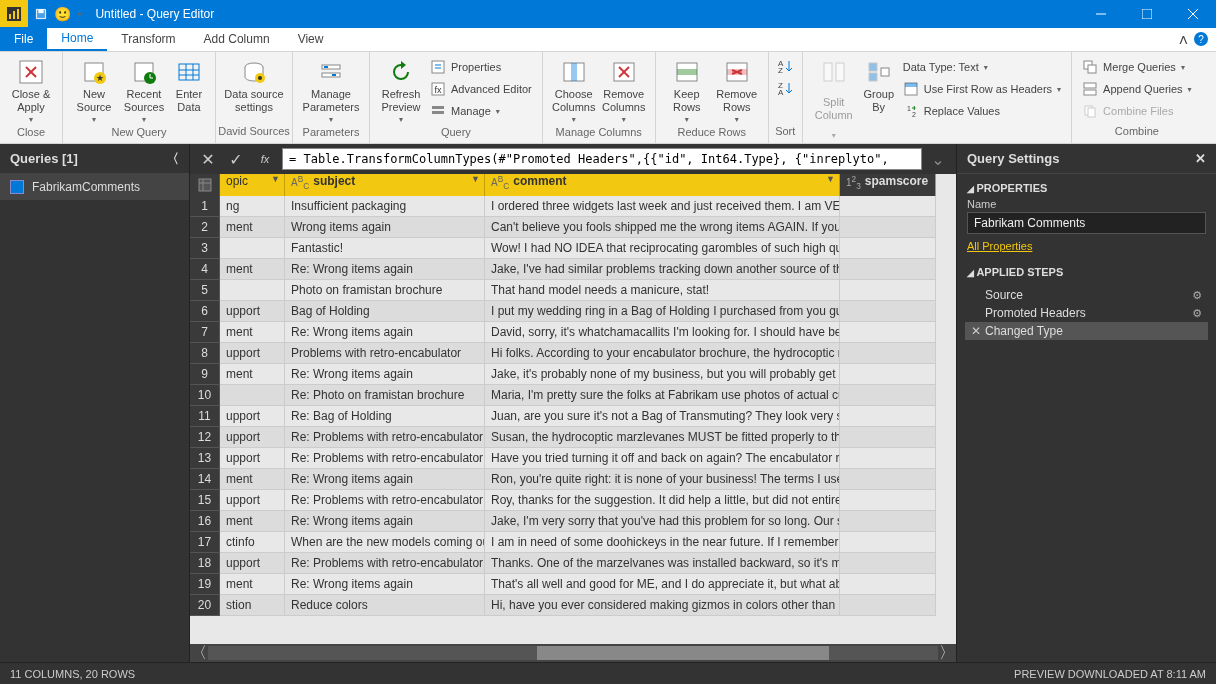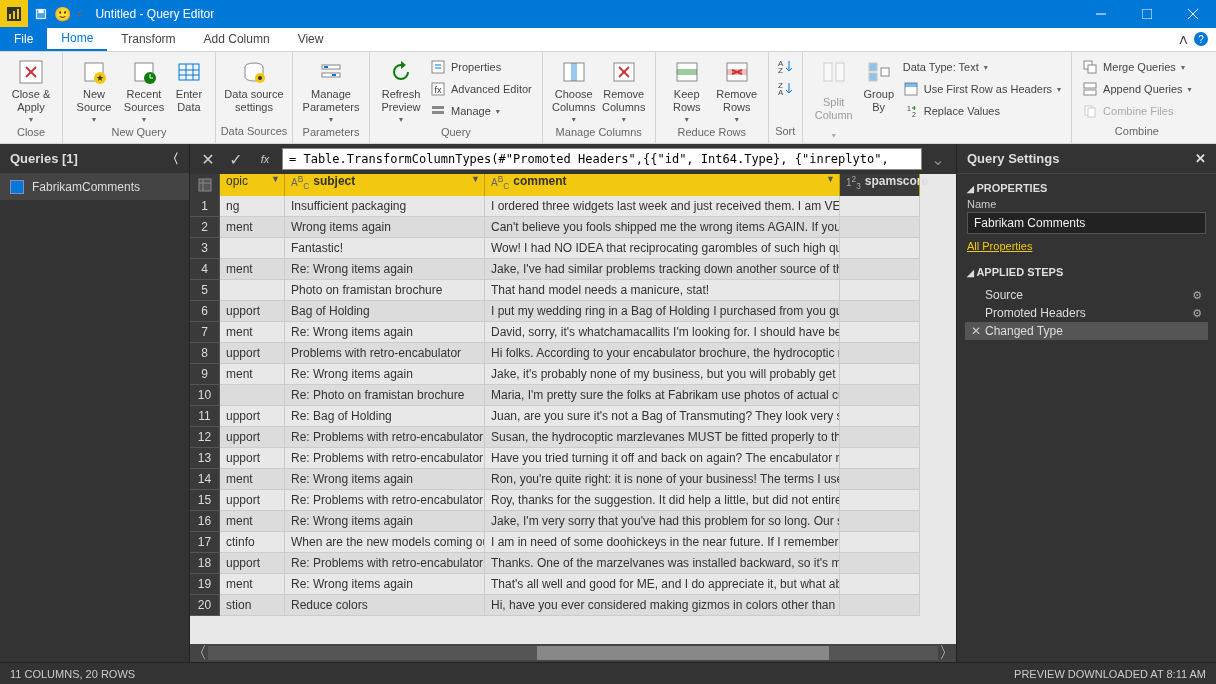--- a/index.html
+++ b/index.html
@@ -52,21 +52,21 @@
 .formulabar .fx { width:26px; font-size:11px; font-style:italic; color:#ccc; text-align:center; }
 .formulabar input { flex:1; height:22px; background:#fff; border:1px solid #888; font-size:12px; padding:0 6px; font-family: Consolas, monospace; }
 .formulabar .expand { width:24px; color:#888; text-align:center; }
 
 .grid { flex:1; background:#e8e8e8; display:flex; flex-direction:column; min-height:0; }
 .ghdr { display:flex; height:22px; }
 .gh-rownum { width:30px; background:#3a3a3a; border-right:1px solid #555; }
 .gh-col { background:#f2c811; display:flex; align-items:flex-start; font-size:12px; padding:0 6px; border-right:1px solid #c49e00; position:relative; color:#333; }
 .gh-col .type { font-size:10px; margin-right:4px; color:#666; }
 .gh-col .fdd { position:absolute; right:4px; color:#555; font-size:9px; }
-.col-topic{width:65px;} .col-subject{width:200px;} .col-comment{width:355px;} .col-spam{width:80px;}
+.col-topic{width:65px;} .col-subject{width:200px;} .col-comment{width:355px;} .col-spam{width:96px;}
 
 .grows { flex:1; overflow:hidden; }
 .grow { display:flex; height:21px; font-size:12px; }
 .grow .rn { width:30px; background:#3a3a3a; color:#ddd; display:flex; align-items:center; justify-content:center; border-bottom:1px solid #555; border-right:1px solid #555; }
 .grow .cell { background:#e8e8e8; border-right:1px solid #ccc; border-bottom:1px solid #ccc; padding:0 6px; display:flex; align-items:center; white-space: nowrap; overflow:hidden; text-overflow: ellipsis; color:#333; }
 .grow.alt .cell { background:#dcdcdc; }
 
 .gridscroll { height:18px; background:#444; display:flex; align-items:center; }
 .gridscroll .arrow { width:18px; text-align:center; color:#ccc; }
 .gridscroll .track { flex:1; height:14px; background:#555; position:relative; }
@@ -217,21 +217,21 @@
               <ellipse cx="13" cy="8" rx="9" ry="4" fill="#fff" stroke="#888"></ellipse>
               <path d="M4 8v10c0 2 4 4 9 4s9-2 9-4V8" fill="#fff" stroke="#888"></path>
               <circle cx="19" cy="19" r="5" fill="#f2c811"></circle>
               <circle cx="19" cy="19" r="2" fill="#333"></circle>
             </svg>
           </div>
       <span style="white-space:pre-line;">Data source
 settings</span>
     </div>
   </div>
-      <div class="lbl">Data Sources</div>
+      <div class="lbl">David Sources</div>
     </div>
 
   <div class="rgroup">
       <div class="top">
     <div class="rbtn-big w64">
       <div class="ricon">
             <svg width="26" height="26">
               <rect x="4" y="6" width="18" height="4" fill="#fff" stroke="#888"></rect>
               <rect x="4" y="14" width="18" height="4" fill="#fff" stroke="#888"></rect>
               <rect x="6" y="7" width="4" height="2" fill="#0078d7"></rect>

